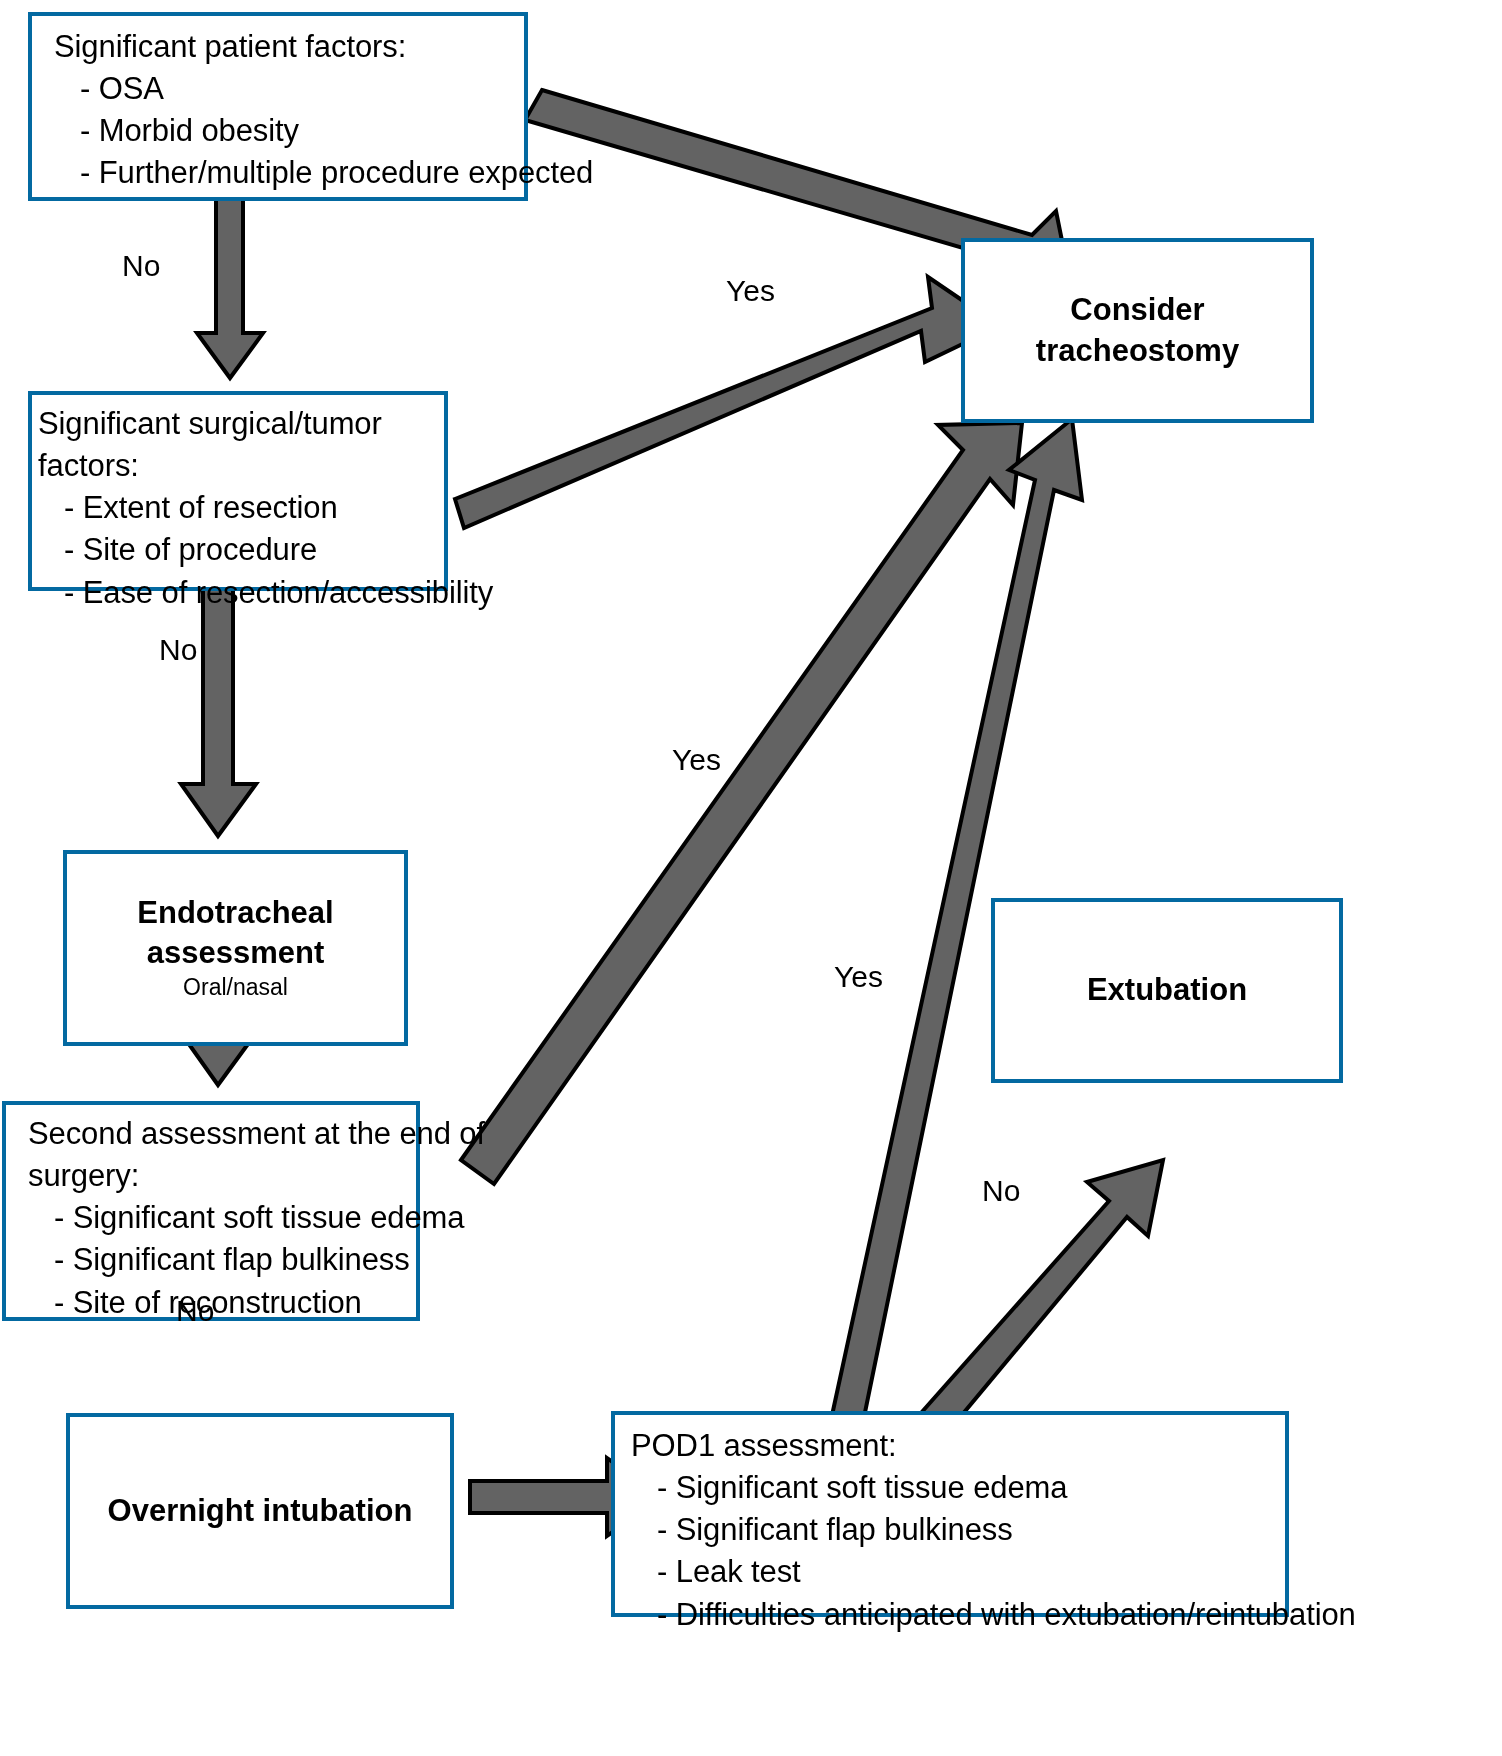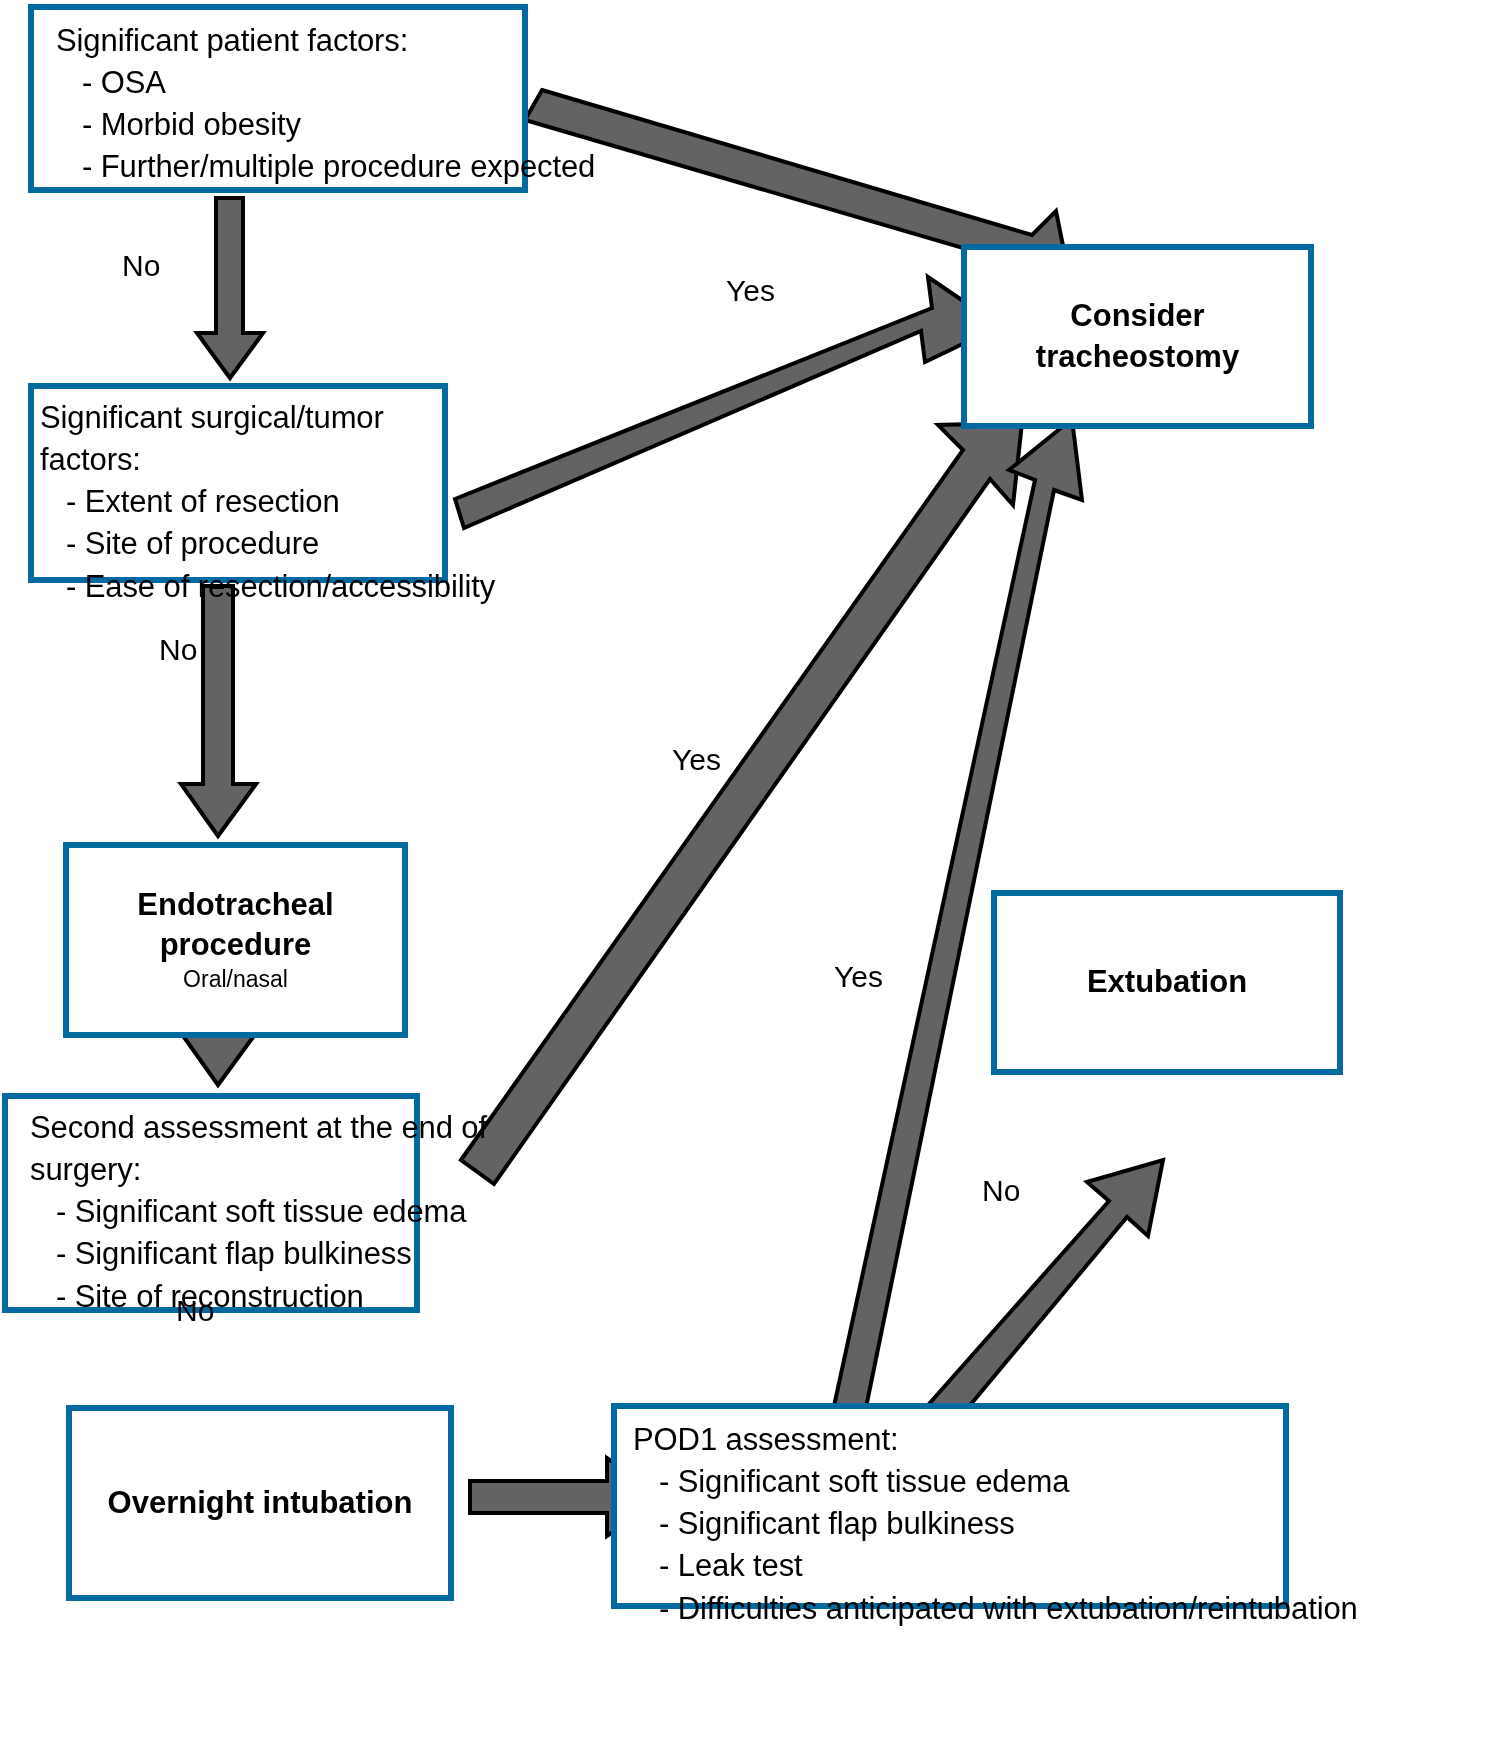--- a/index.html
+++ b/index.html
@@ -23,21 +23,22 @@
     left: 0;
     top: 0;
     width: 1502px;
     height: 1756px;
     pointer-events: none;
   }
   .node {
     position: absolute;
     box-sizing: border-box;
     background: #ffffff;
-    border: 6px solid #0369a1;
+    border: 4px solid #0369a1;
+    margin-top: 8px;
   }
   .node-inner {
     position: absolute;
     left: 0; right: 0;
     padding: 0 22px;
   }
   .node .line {
     font-size: 31px;
     line-height: 1.36;
     white-space: nowrap;
@@ -118,21 +119,21 @@
       <div class="line">Significant surgical/tumor</div>
       <div class="line">factors:</div>
       <div class="line indent">- Extent of resection</div>
       <div class="line indent">- Site of procedure</div>
       <div class="line indent">- Ease of resection/accessibility</div>
     </div>
   </div>
 
   <div class="node centered" style="left:63px; top:842px; width:345px; height:196px;">
     <div class="stack">
-      <div class="title-bold">Endotracheal procedure</div>
+      <div class="title-bold">Endotracheal assessment</div>
       <div class="sub-text">Oral/nasal</div>
     </div>
   </div>
 
   <div class="node" style="left:2px; top:1093px; width:418px; height:220px;">
     <div class="node-inner" style="top:8px;">
       <div class="line">Second assessment at the end of</div>
       <div class="line">surgery:</div>
       <div class="line indent">- Significant soft tissue edema</div>
       <div class="line indent">- Significant flap bulkiness</div>
@@ -149,21 +150,21 @@
   <div class="node" style="left:611px; top:1403px; width:678px; height:206px;">
     <div class="node-inner" style="top:10px; padding:0 16px;">
       <div class="line small-line">POD1 assessment:</div>
       <div class="line indent small-line">- Significant soft tissue edema</div>
       <div class="line indent small-line">- Significant flap bulkiness</div>
       <div class="line indent small-line">- Leak test</div>
       <div class="line indent small-line">- Difficulties anticipated with extubation/reintubation</div>
     </div>
   </div>
 
-  <div class="node centered" style="left:961px; top:244px; width:353px; height:185px;align-items:center;">
+  <div class="node centered" style="left:961px; top:230px; width:353px; height:185px;align-items:center;">
     <div class="stack">
       <div class="title-bold">Consider tracheostomy</div>
     </div>
   </div>
 
   <div class="node centered" style="left:991px; top:890px; width:352px; height:185px;">
     <div class="stack">
       <div class="title-bold">Extubation</div>
     </div>
   </div>

